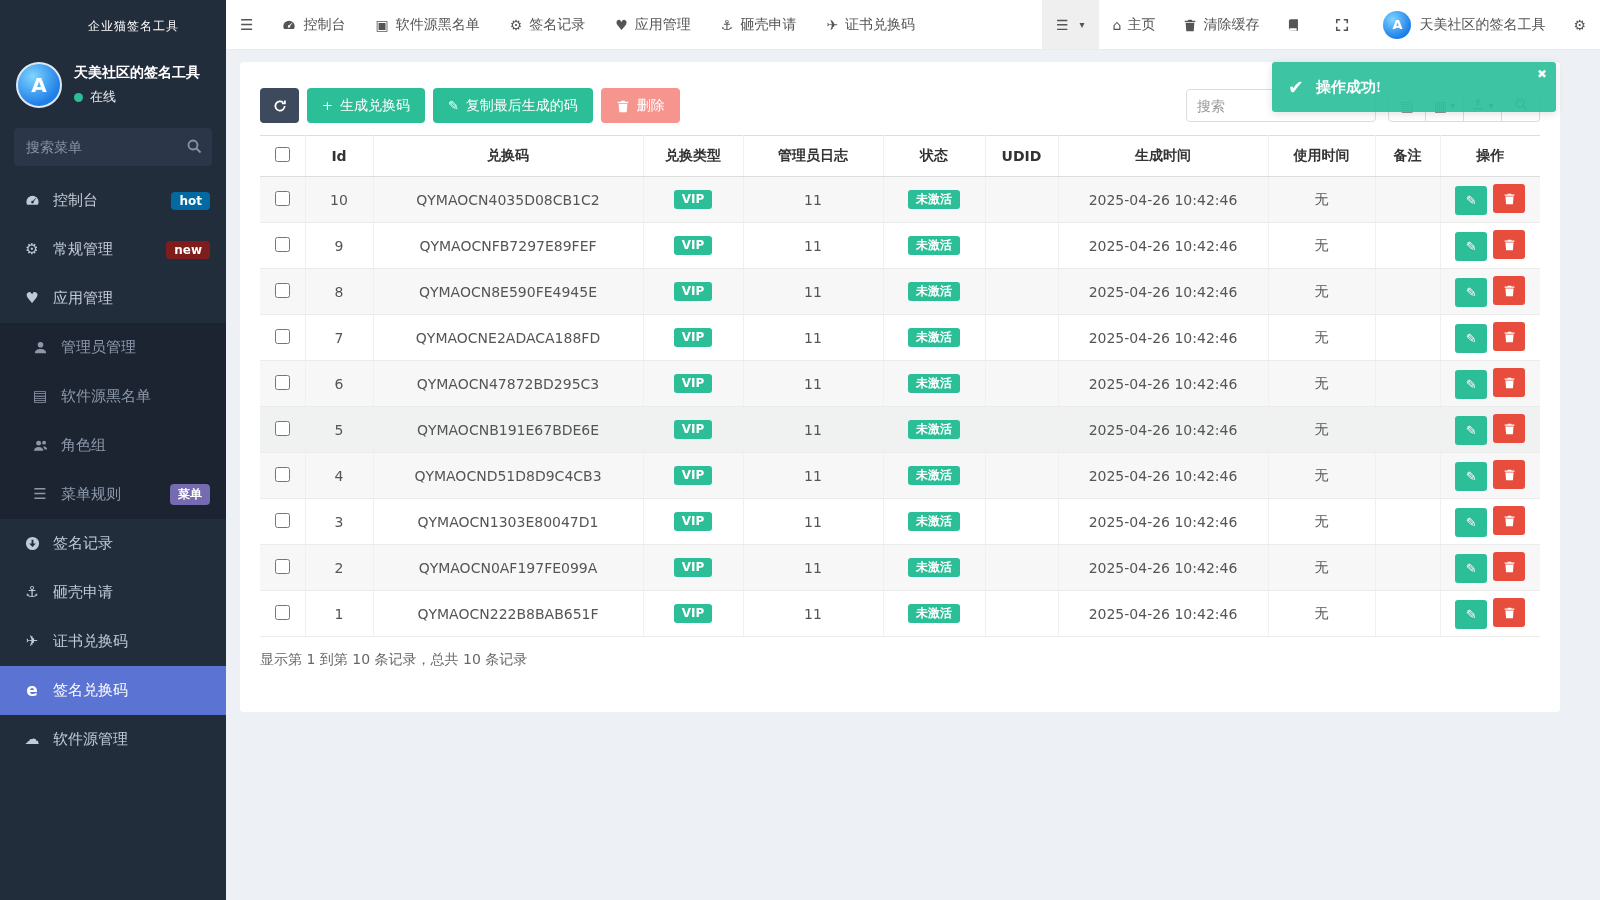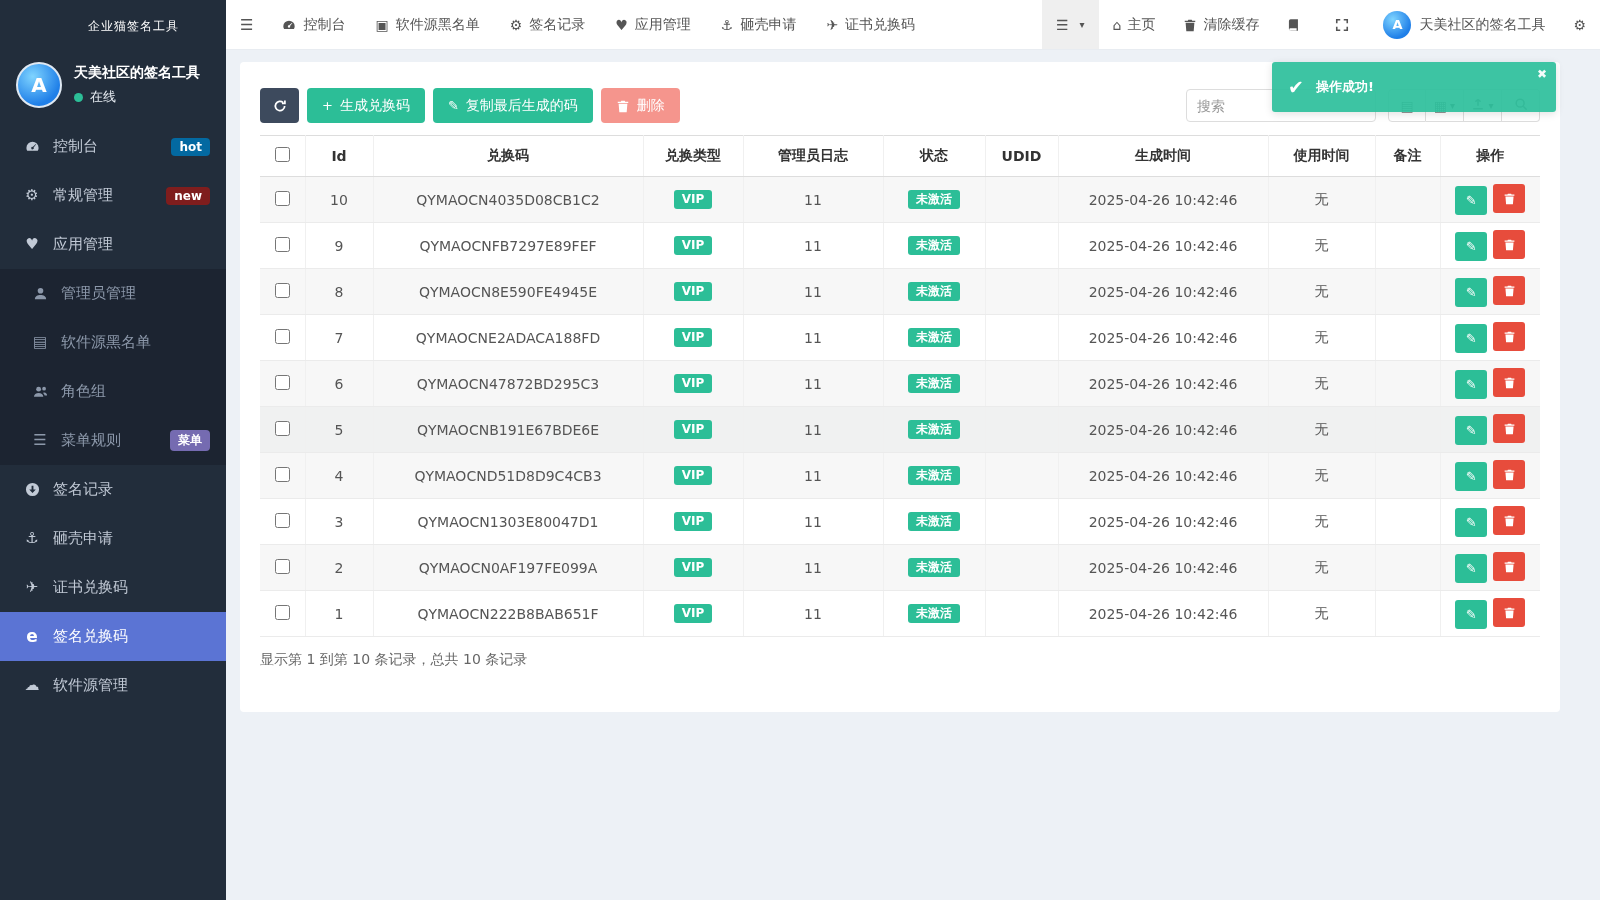--- a/index.html
+++ b/index.html
@@ -92,37 +92,46 @@
   .act-btn svg { width:13px; height:13px; }
   .act-btn.edit { background:#2cbe97; }
   .act-btn.del { background:#e74c3c; }
   .pagination-info { margin-top:14px; color:#666; font-size:14px; }
 
   
   .toast { position:fixed; top:62px; right:44px; width:284px; height:50px; background:rgba(46,191,156,0.93);
     border-radius:3px; color:#fff; display:flex; align-items:center; padding:0 16px; z-index:50;
     box-shadow:0 2px 8px rgba(0,0,0,0.12); }
   .toast .t-check { font-size:19px; font-weight:bold; margin-right:12px; }
-  .toast .t-msg { font-size:13px; font-weight:bold; }
+  .toast .t-msg { font-size:15px; font-weight:bold;font-family:Liberation Serif, serif; }
   .toast .t-close { position:absolute; top:5px; right:9px; font-size:12px; cursor:pointer; opacity:0.95; }
 </style>
 </head>
 <body>
 
 <aside class="sidebar">
   <div class="sidebar-title">企业猫签名工具</div>
   <div class="profile">
     <div class="avatar">A</div>
     <div class="profile-info">
       <div class="profile-name">天美社区的签名工具</div>
       <div class="profile-status">
         <span class="dot"></span>
         <span>在线</span>
       </div>
     </div>
+  </div>
+  <div class="sidebar-search">
+    <input type="text" placeholder="搜索菜单" style="">
+    <span class="s-icon">
+      <svg viewBox="0 0 16 16" fill="none" stroke="currentColor" stroke-width="1.8">
+          <circle cx="7" cy="7" r="4.5"></circle>
+          <path d="M10.5 10.5L14.5 14.5"></path>
+        </svg>
+    </span>
   </div>
   <nav class="menu" id="menu">
       <a class="menu-item">
         <span class="mi-icon">
           <svg viewBox="0 0 16 16" fill="currentColor">
             <path d="M8 3A6.5 6.5 0 0 0 1.5 9.5c0 1.2.33 2.3.9 3.1h11.2a6.2 6.2 0 0 0 .9-3.1A6.5 6.5 0 0 0 8 3zm3.9 2.7-2.7 3.4a1.35 1.35 0 1 1-1-.7l3.3-3.1z"></path>
           </svg>
         </span>
         <span class="mi-label">控制台</span>
         <span class="mi-badge" style="background:#0369a1">hot</span>

